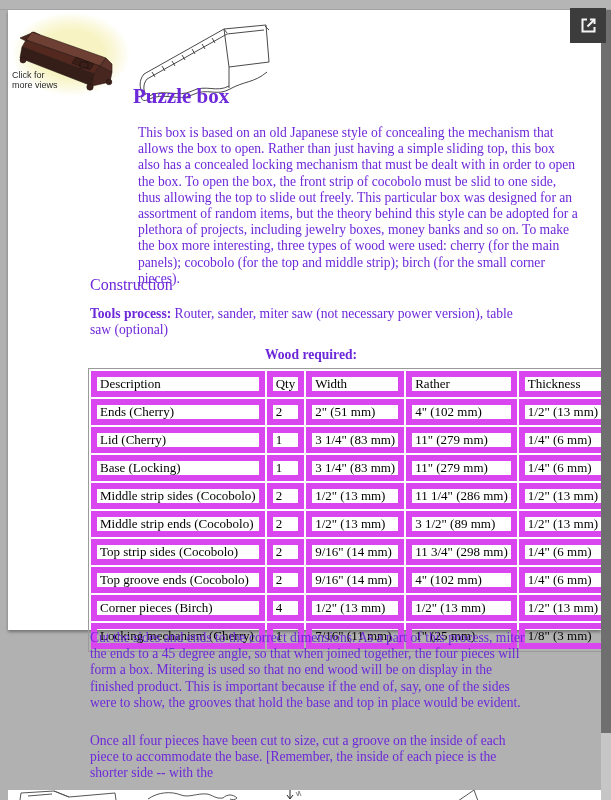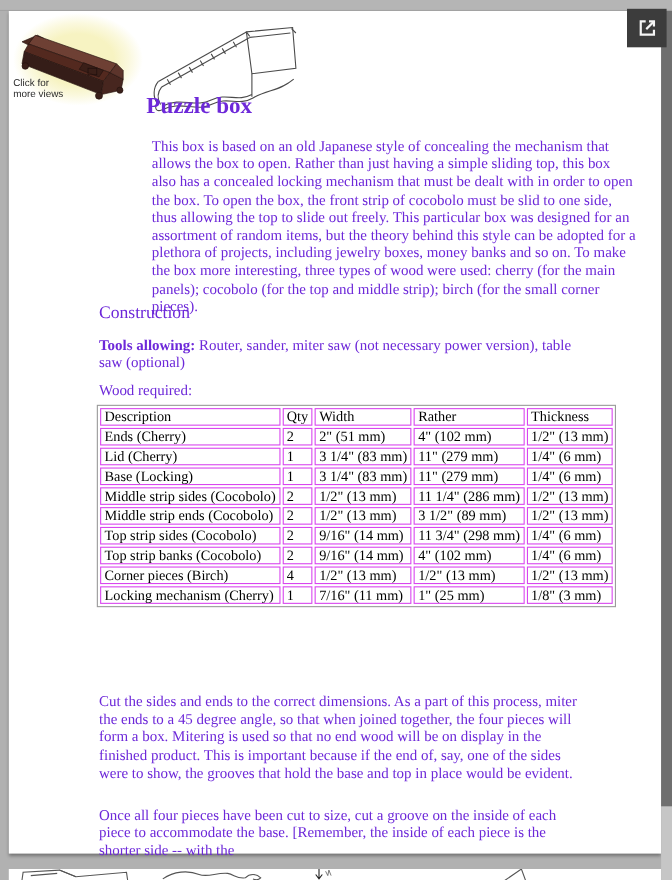--- a/index.html
+++ b/index.html
@@ -10,53 +10,53 @@
   }
   .topbar{
     position:absolute;left:0;top:0;width:611px;height:9px;
     background:var(--topbar-bg,#b5b5b5);
     border-bottom:1px solid #a2a2a2;z-index:6;
   }
   .page{
     position:absolute;background:var(--page-bg,#ffffff);
     box-shadow:0 2px 3px rgba(0,0,0,.35);
   }
-  .page1{left:8px;top:10px;width:593px;height:766px;z-index:2;}
+  .page1{left:8px;top:10px;width:593px;height:620px;z-index:2;}
   .page2{left:8px;top:790px;width:593px;height:10px;z-index:2;overflow:hidden;box-shadow:none;}
   
   .photo{position:absolute;left:2px;top:0;width:124px;height:90px;cursor:pointer;}
   .halo{position:absolute;left:2px;top:2px;width:118px;height:84px;border-radius:50%;
     background:radial-gradient(closest-side,var(--halo,#f7f3c2) 55%,rgba(247,243,194,.55) 78%,rgba(255,255,255,0) 100%);}
   .photo svg{position:absolute;left:0;top:0;}
   .caption{
     position:absolute;left:2px;top:60px;width:48px;
     font-family:"Liberation Sans","DejaVu Sans",sans-serif;
     font-size:9px;line-height:10px;color:#2b2b2b;
   }
   
   .sketch{position:absolute;left:124px;top:2px;}
   
   .t{position:absolute;left:82px;width:442px;margin:0;color:#6d28d9;}
   .body-text{font-size:13.6px;line-height:16.2px;}
   .title{left:125px;top:74px;font-size:21px;font-weight:bold;}
   .h-construction{top:266px;font-size:16px;font-weight:normal;}
   .tools{top:296px;}
-  .wood{top:337px;font-weight:normal;}
+  .wood{top:337px;font-weight:bold;text-align:center;}
   .para-intro{top:115px;margin-left:48px;}
   .para-cut{top:620px;}
   .para-once{top:686px;margin-top:37px;}
   
   table.woodtable{
     position:absolute;left:80px;top:358px;
     border-collapse:separate;border-spacing:2px;
     border:1px solid var(--table-border,#9a9a9a);
     font-size:13px;
   }
   table.woodtable th,table.woodtable td{
-    border:1px solid #d946ef;
+    border:6px solid #d946ef;
     font-weight:normal;text-align:left;
     padding:0 3px;line-height:14px;height:14px;
     white-space:nowrap;
   }
   
   .scroll-track{position:absolute;right:0;top:0;width:10px;height:800px;background:var(--scroll-track,#c6c6c6);z-index:5;}
   .scroll-thumb{position:absolute;left:0;top:8px;width:10px;height:725px;background:var(--scroll-thumb,#6f6f6f);}
   
   .extlink{
     position:absolute;left:570px;top:8px;width:36px;height:35px;
@@ -106,21 +106,21 @@
       <path d="M133,14 l4,4 M92,17 l3,4"></path>
     </g>
   </svg>
 
   <h1 class="t title">Puzzle box</h1>
 
   <p class="t body-text para-intro">This box is based on an old Japanese style of concealing the mechanism that allows the box to open. Rather than just having a simple sliding top, this box also has a concealed locking mechanism that must be dealt with in order to open the box. To open the box, the front strip of cocobolo must be slid to one side, thus allowing the top to slide out freely. This particular box was designed for an assortment of random items, but the theory behind this style can be adopted for a plethora of projects, including jewelry boxes, money banks and so on. To make the box more interesting, three types of wood were used: cherry (for the main panels); cocobolo (for the top and middle strip); birch (for the small corner pieces).</p>
 
   <h2 class="t h-construction">Construction</h2>
 
-  <p class="t body-text tools"><b>Tools allowing:</b>
+  <p class="t body-text tools"><b>Tools process:</b>
     <span>Router, sander, miter saw (not necessary power version), table saw (optional)</span></p>
 
   <p class="t body-text wood">Wood required:</p>
 
   <table class="woodtable">
     <colgroup>
       <col style="width:149px">
         <col style="width:25px">
         <col style="width:82px">
         <col style="width:84px">
@@ -172,21 +172,21 @@
           <td>1/2" (13 mm)</td>
         </tr>
         <tr>
           <td>Top strip sides (Cocobolo)</td>
           <td>2</td>
           <td>9/16" (14 mm)</td>
           <td>11 3/4" (298 mm)</td>
           <td>1/4" (6 mm)</td>
         </tr>
         <tr>
-          <td>Top strip banks (Cocobolo)</td>
+          <td>Top groove ends (Cocobolo)</td>
           <td>2</td>
           <td>9/16" (14 mm)</td>
           <td>4" (102 mm)</td>
           <td>1/4" (6 mm)</td>
         </tr>
         <tr>
           <td>Corner pieces (Birch)</td>
           <td>4</td>
           <td>1/2" (13 mm)</td>
           <td>1/2" (13 mm)</td>

